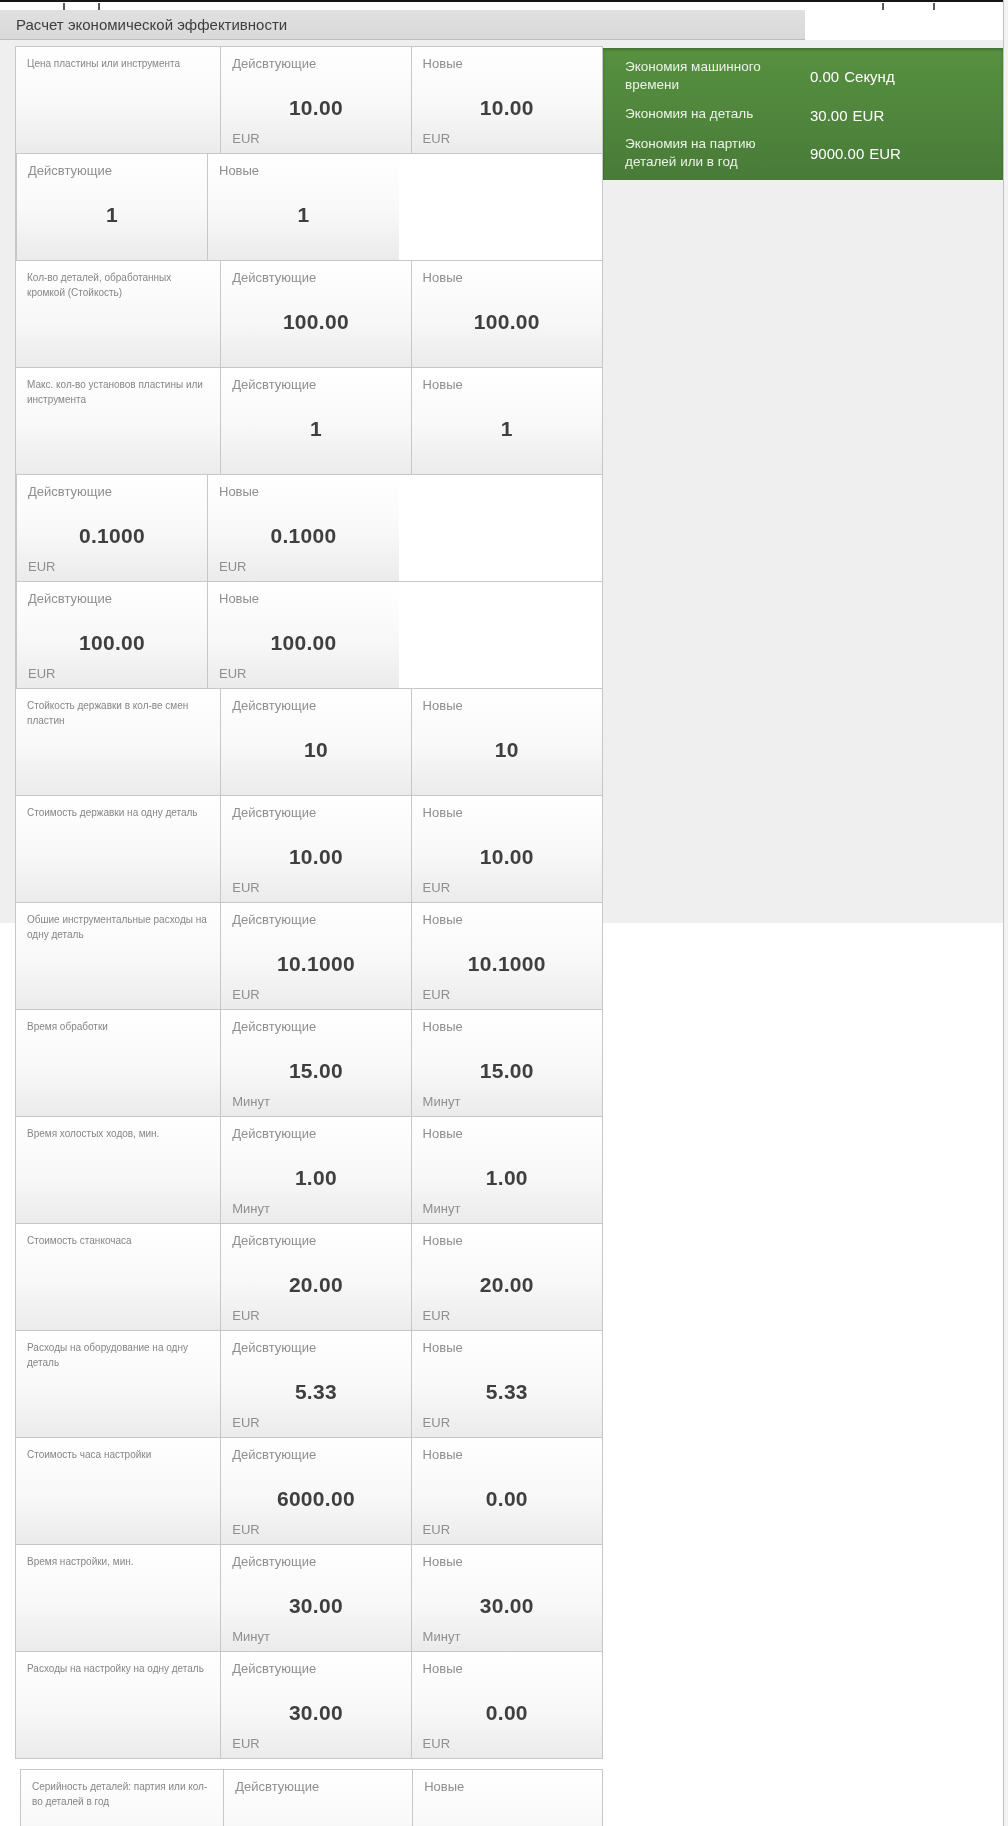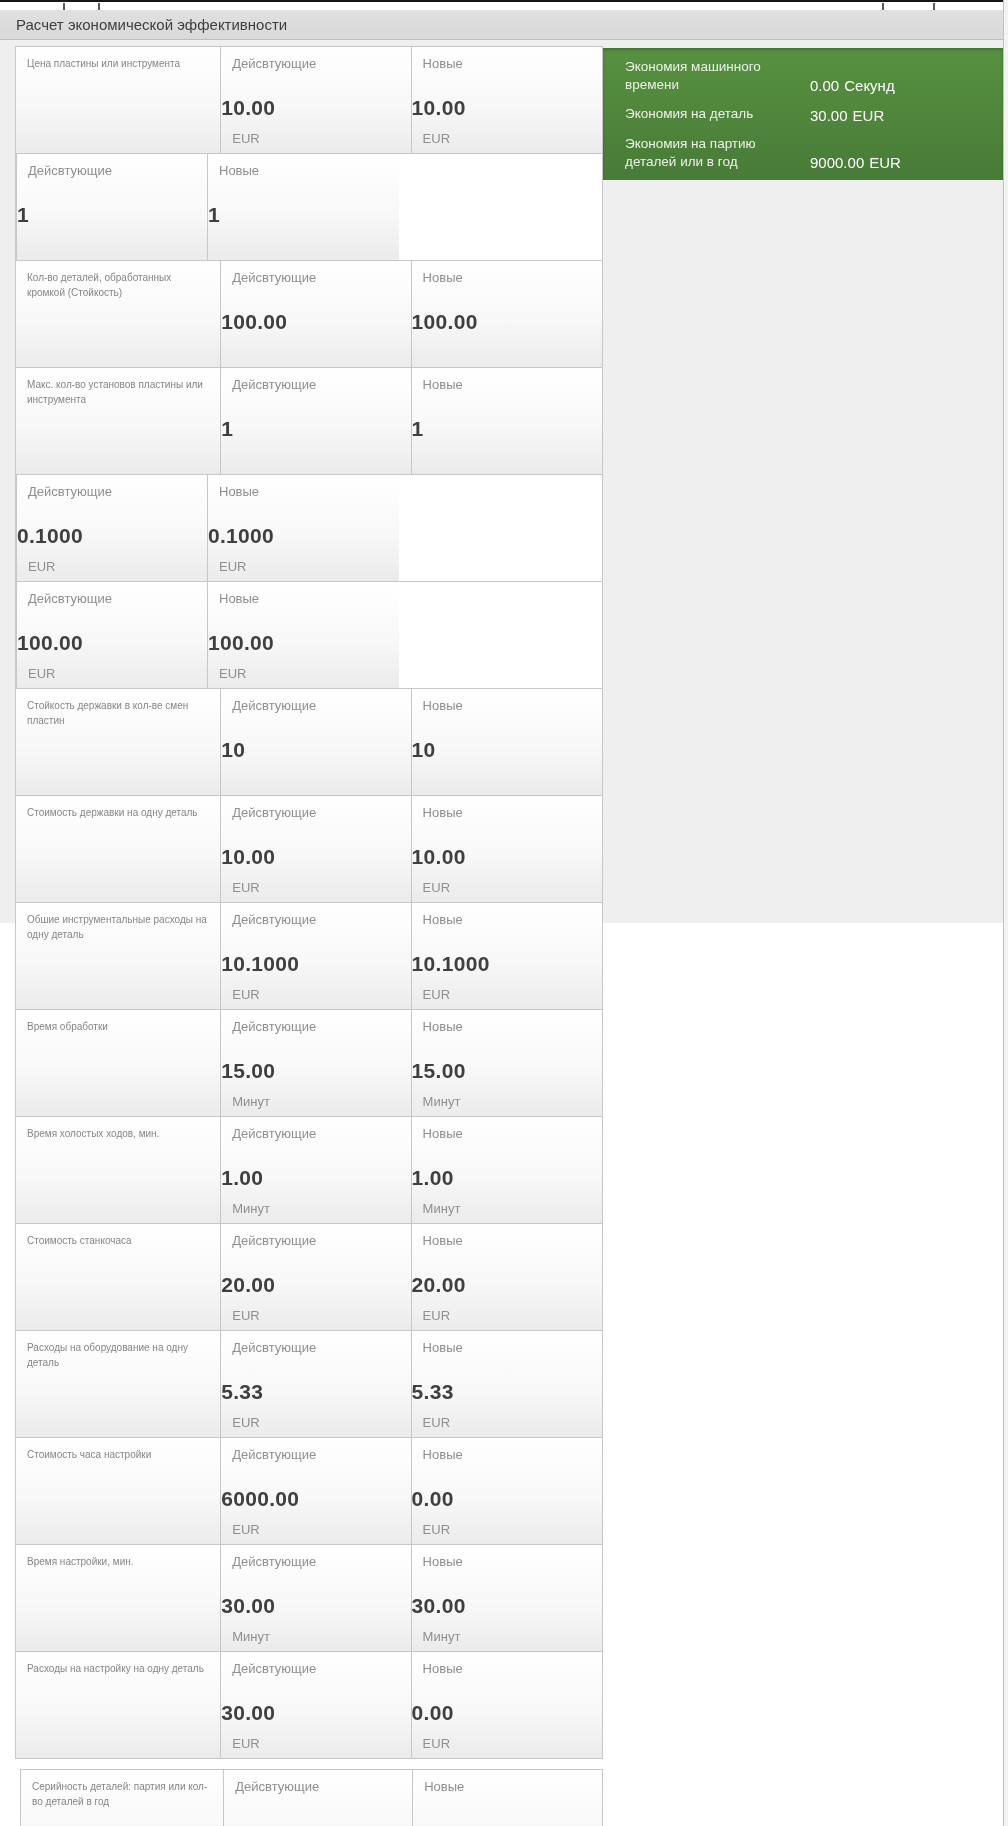--- a/index.html
+++ b/index.html
@@ -14,21 +14,21 @@
   .top-strip {
     position:absolute; top:0; left:0; width:1008px; height:10px;
     background:#ffffff; border-top:2px solid #161616; box-sizing:border-box;
   }
   .tick {
     position:absolute; top:1px; width:2px; height:7px; background:#5a5a5a;
   }
 
   
   .titlebar {
-    position:absolute; top:10px; left:0; width:1008px; height:30px;
+    position:absolute; top:10px; left:0; width:805px; height:30px;
     background:linear-gradient(180deg,#e0e0e0,#d9d9d9);
     border-bottom:1px solid #bcbcbc; box-sizing:border-box;
     font-size:15px; color:#3e3e3e; line-height:29px; padding-left:16px;
   }
 
   
   .canvas {
     position:absolute; top:40px; left:0; width:1003px; height:883px;
     background:#efefef;
   }
@@ -54,37 +54,37 @@
     display:block; padding:9px 12px 0 11px;
     font-size:10px; color:#868686; line-height:1.5;
   }
   .col-head {
     position:absolute; top:9px; left:11px;
     font-size:13px; color:#8f8f8f;
   }
   .value {
     position:absolute; left:0; right:0; top:58%;
     transform:translateY(-50%);
-    text-align:left; font-size:21px; font-weight:bold;
+    text-align:center; font-size:21px; font-weight:bold;
     color:#3f3f3f; letter-spacing:0.3px;
   }
   .unit {
     position:absolute; bottom:7px; left:11px;
     font-size:13px; color:#8f8f8f;
   }
 
   
   .summary {
     position:absolute; left:603px; top:48px; width:400px; height:132px;
     box-sizing:border-box; padding:10px 12px 9px 22px;
     background:linear-gradient(180deg,#579140 0%,#487b38 100%);
     box-shadow:inset 0 2px 3px rgba(0,0,0,0.22);
     display:flex; flex-direction:column; justify-content:space-between;
   }
-  .summary-row { display:flex; align-items:flex-end; }
+  .summary-row { display:flex; align-items:center; }
   .summary-label {
     flex:none; width:185px;
     font-size:13.5px; color:#edf3e7; line-height:1.35;
   }
   .summary-value {
     font-size:15px; font-weight:normal; color:#ffffff; padding-top:1px;
     white-space:nowrap;
   }
   .summary-value .val { margin-right:5px; }
 

